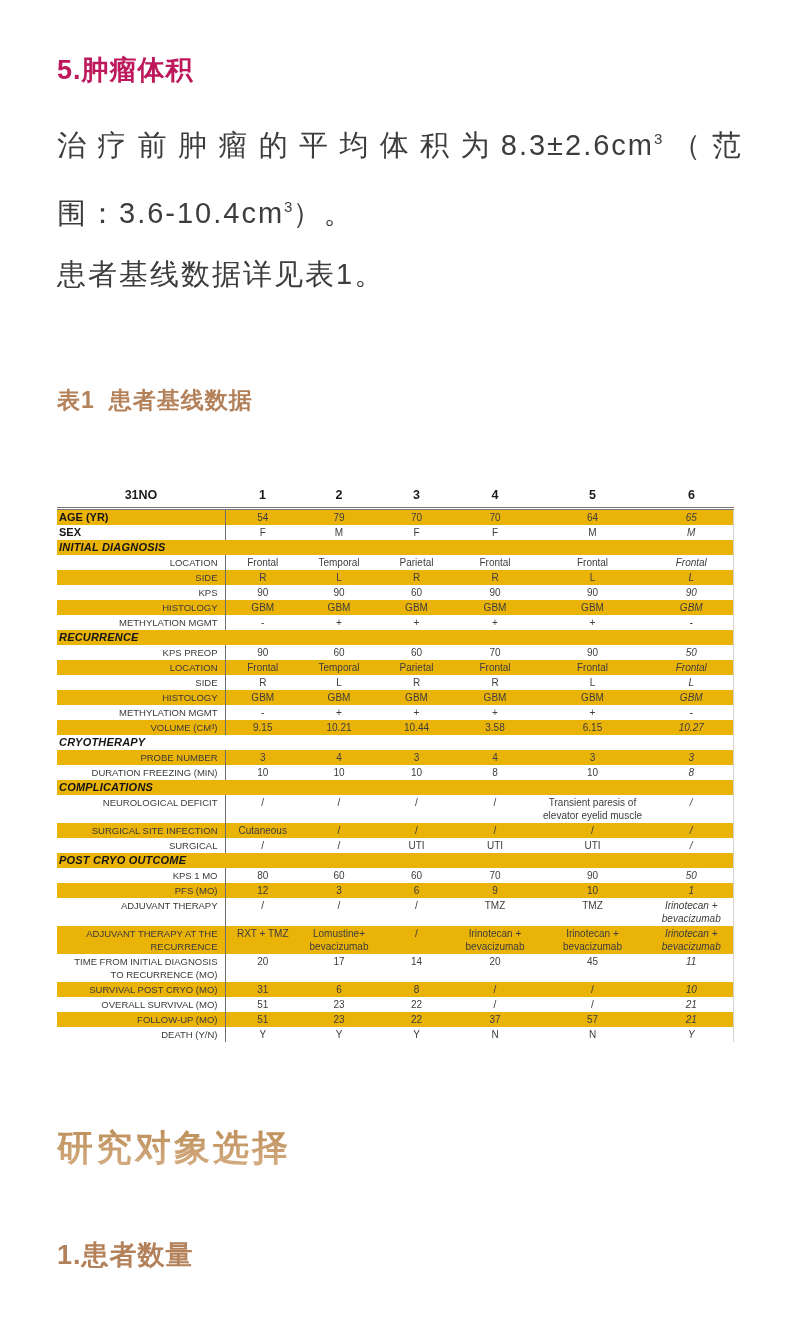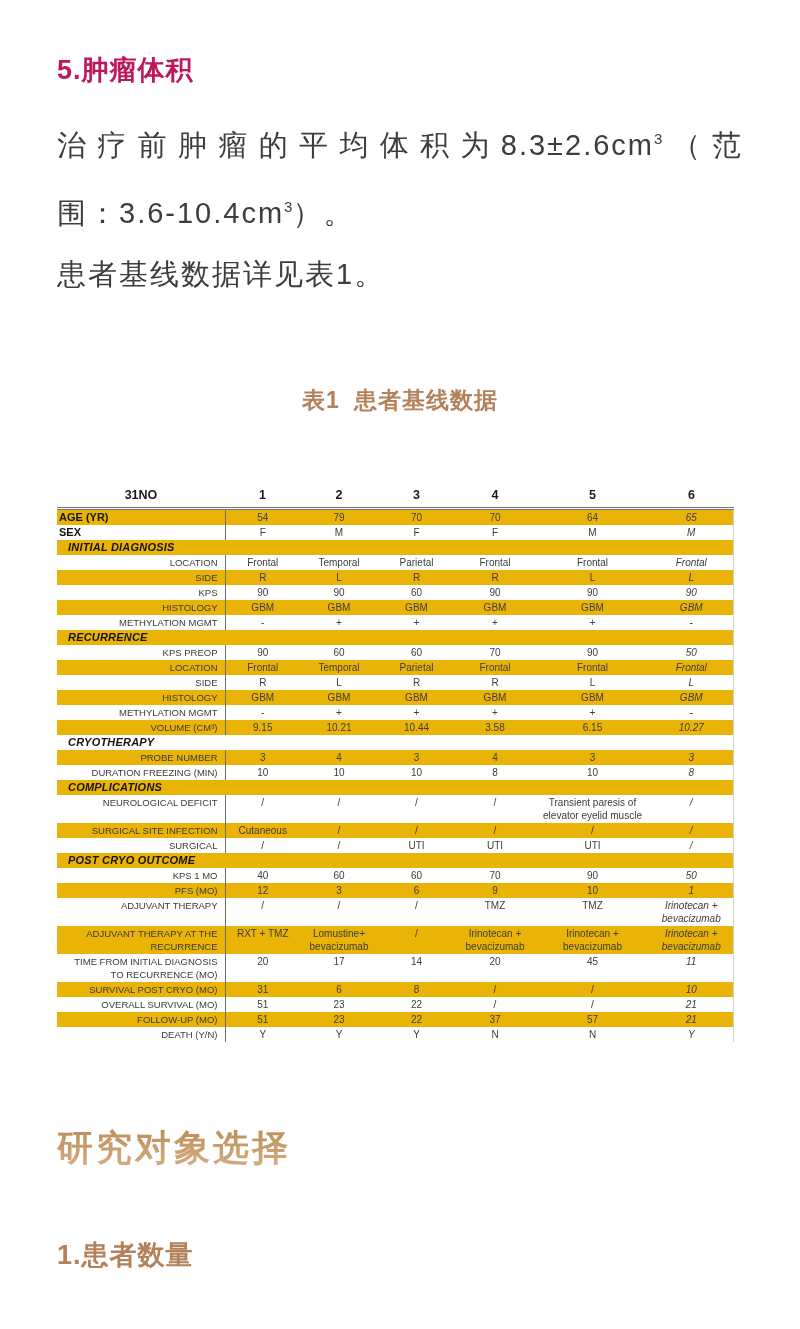--- a/index.html
+++ b/index.html
@@ -16,21 +16,21 @@
     letter-spacing:1px;margin:0 0 18px 0;line-height:40px;
   }
   
   .bodytext{font-size:29px;color:#3d3d3d;letter-spacing:2px;}
   .bodytext .line{line-height:62px;}
   .jline{text-align:justify;text-align-last:justify;}
   .bodytext sup{font-size:15px;letter-spacing:0;}
 
   
   .table-title{
-    text-align:center;color:#b3815a;font-weight:700;
+    text-align:left;color:#b3815a;font-weight:700;
     font-size:23px;line-height:34px;margin-top:78px;letter-spacing:1px;
   }
   .table-title .gap{display:inline-block;width:14px;}
 
   
   .tbl-wrap{margin-top:69px;}
   table{
     width:676px;border-collapse:collapse;table-layout:fixed;
     font-size:10px;color:#3a3a3a;
   }
@@ -39,21 +39,21 @@
     padding:2px 0 5px 0;text-align:center;
     border-bottom:3px double #767676;
   }
   tbody td{
     padding:1px 3px;line-height:13px;vertical-align:top;
   }
   tr.band{background:#eab308;}
   td.lbl{box-sizing:border-box;}
   td.section-lbl{
     font-weight:700;font-size:11px;color:#141414;
-    text-align:left;letter-spacing:0.2px;padding-left:11px;
+    text-align:left;letter-spacing:0.2px;padding-left:2px;
   }
   td.top-lbl{
     font-weight:700;font-size:11px;color:#141414;
     text-align:left;padding-left:2px;
     border-right:1px solid #6e6e6e;
   }
   td.sub-lbl{
     font-weight:400;font-size:9.5px;color:#3a3a3a;
     text-align:right;padding-right:7px;
     border-right:1px solid #6e6e6e;
@@ -286,21 +286,21 @@
             <td class="val">UTI</td>
             <td class="val">UTI</td>
             <td class="val">UTI</td>
             <td class="val">/</td>
           </tr>
           <tr class="band">
             <td colspan="7" class="lbl section-lbl">POST CRYO OUTCOME</td>
           </tr>
           <tr>
             <td class="lbl sub-lbl">KPS 1 MO</td>
-            <td class="val">40</td>
+            <td class="val">80</td>
             <td class="val">60</td>
             <td class="val">60</td>
             <td class="val">70</td>
             <td class="val">90</td>
             <td class="val">50</td>
           </tr>
           <tr class="band">
             <td class="lbl sub-lbl">PFS (MO)</td>
             <td class="val">12</td>
             <td class="val">3</td>

